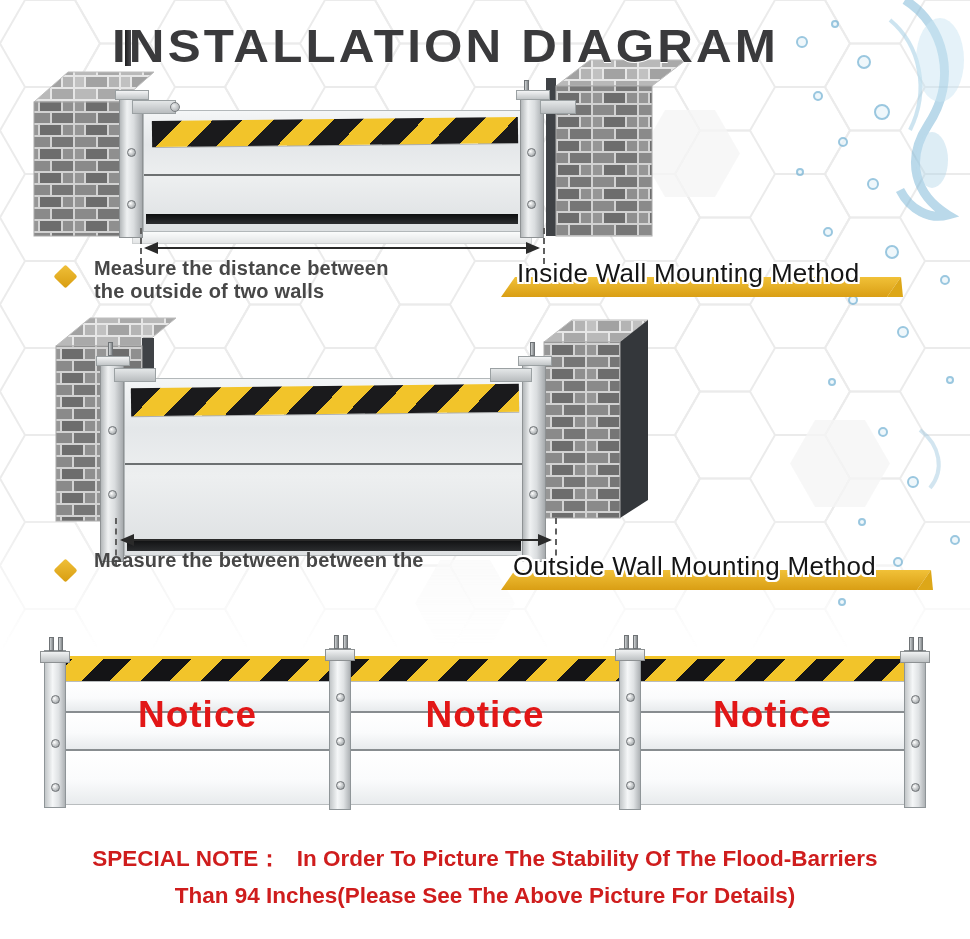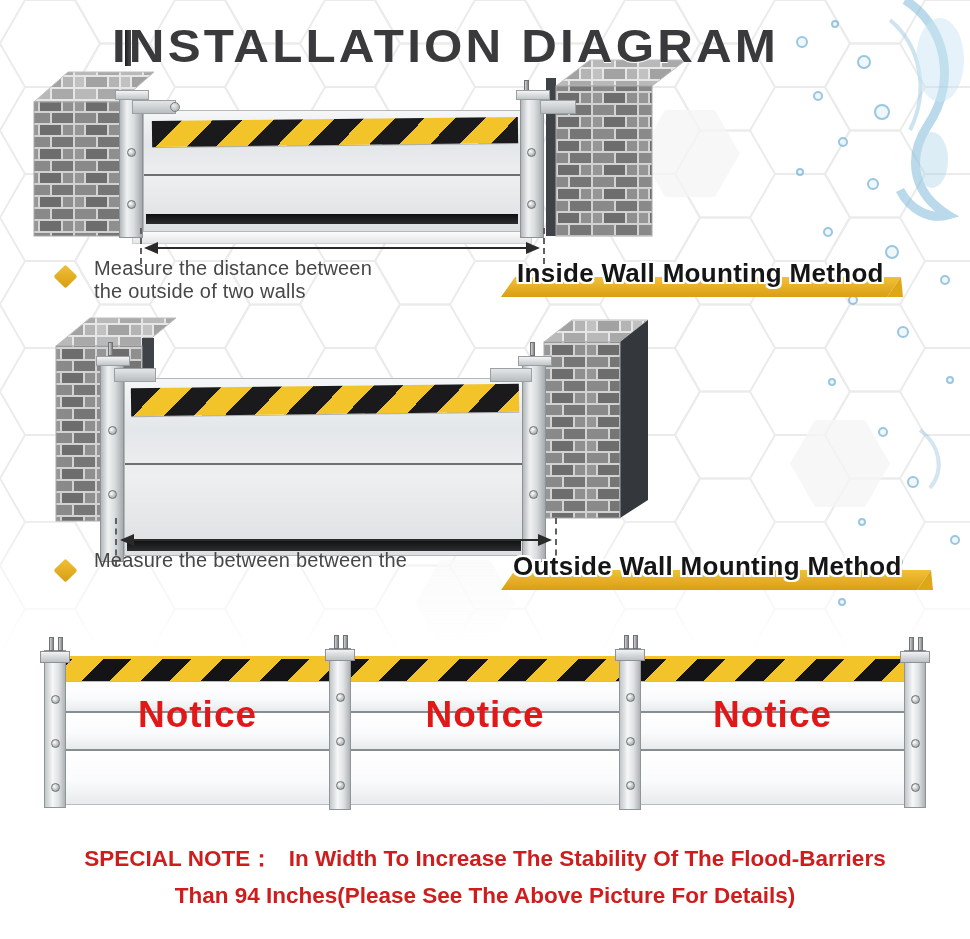--- a/index.html
+++ b/index.html
@@ -50,27 +50,27 @@
   
   .dash{position:absolute;width:0;border-left:2px dashed #606060;z-index:5;}
   .arrow{position:absolute;height:2px;background:#2a2a2a;z-index:5;}
   .arrow::before{content:"";position:absolute;left:-2px;top:-5px;border-top:6px solid transparent;
         border-bottom:6px solid transparent;border-right:14px solid #2a2a2a;}
   .arrow::after{content:"";position:absolute;right:-2px;top:-5px;border-top:6px solid transparent;
         border-bottom:6px solid transparent;border-left:14px solid #2a2a2a;}
 
   .diamond{position:absolute;width:17px;height:17px;z-index:6;border-radius:2px;
         background:linear-gradient(135deg,#f0c03a,#d89d10);transform:rotate(45deg);}
-  .caption{position:absolute;z-index:6;font-size:20px;line-height:23px;color:#474747;letter-spacing:.2px;}
+  .caption{position:absolute;z-index:6;font-size:20px;line-height:23px;color:#474747;letter-spacing:.2px;font-weight:bold;}
 
   .band{position:absolute;height:20px;z-index:5;transform:skewX(-35deg);
         background:linear-gradient(#f1c138,#d99e14);}
   .band::after{content:"";position:absolute;right:-16px;bottom:0;border-bottom:20px solid #dda718;
         border-right:16px solid transparent;}
-  .method{position:absolute;z-index:6;font-size:26px;font-weight:700;color:#151515;letter-spacing:.3px;
+  .method{position:absolute;z-index:6;font-size:26px;font-weight:400;color:#151515;letter-spacing:.3px;
         text-shadow:-2px -2px 0 #fff,2px -2px 0 #fff,-2px 2px 0 #fff,2px 2px 0 #fff,
                     0 -2px 0 #fff,0 2px 0 #fff,-2px 0 0 #fff,2px 0 0 #fff;}
 
   
   .nb{position:absolute;left:38px;top:628px;width:894px;height:192px;z-index:2;}
   .nb-hazard{position:absolute;left:6px;top:28px;width:882px;height:22px;
         background:repeating-linear-gradient(135deg,#141416 0 20px,#f2c42a 20px 42px);
         border-top:3px solid #f2c42a;border-bottom:2px solid #e9bc24;z-index:1;}
   .nb-panels{position:absolute;left:6px;top:53px;width:882px;height:124px;z-index:1;
         border:1px solid #b9bdbf;box-sizing:border-box;}
@@ -296,18 +296,18 @@
       <div class="pin" style="left:4px"></div>
       <div class="pin" style="left:13px"></div>
       <div class="screw" style="left:6px;top:44px"></div>
       <div class="screw" style="left:6px;top:88px"></div>
       <div class="screw" style="left:6px;top:132px"></div>
     </div>
   </div>
 
   <div class="note">
     <div class="line">
-      <span class="prefix">SPECIAL NOTE：</span><span>In Width To Increase The Stability Of The Flood-Barriers</span>
+      <span class="prefix">SPECIAL NOTE：</span><span>In Order To Picture The Stability Of The Flood-Barriers</span>
     </div>
     <div class="line">Than 94 Inches(Please See The Above Picture For Details)</div>
   </div>
 
 </div>
 
 </body></html>

